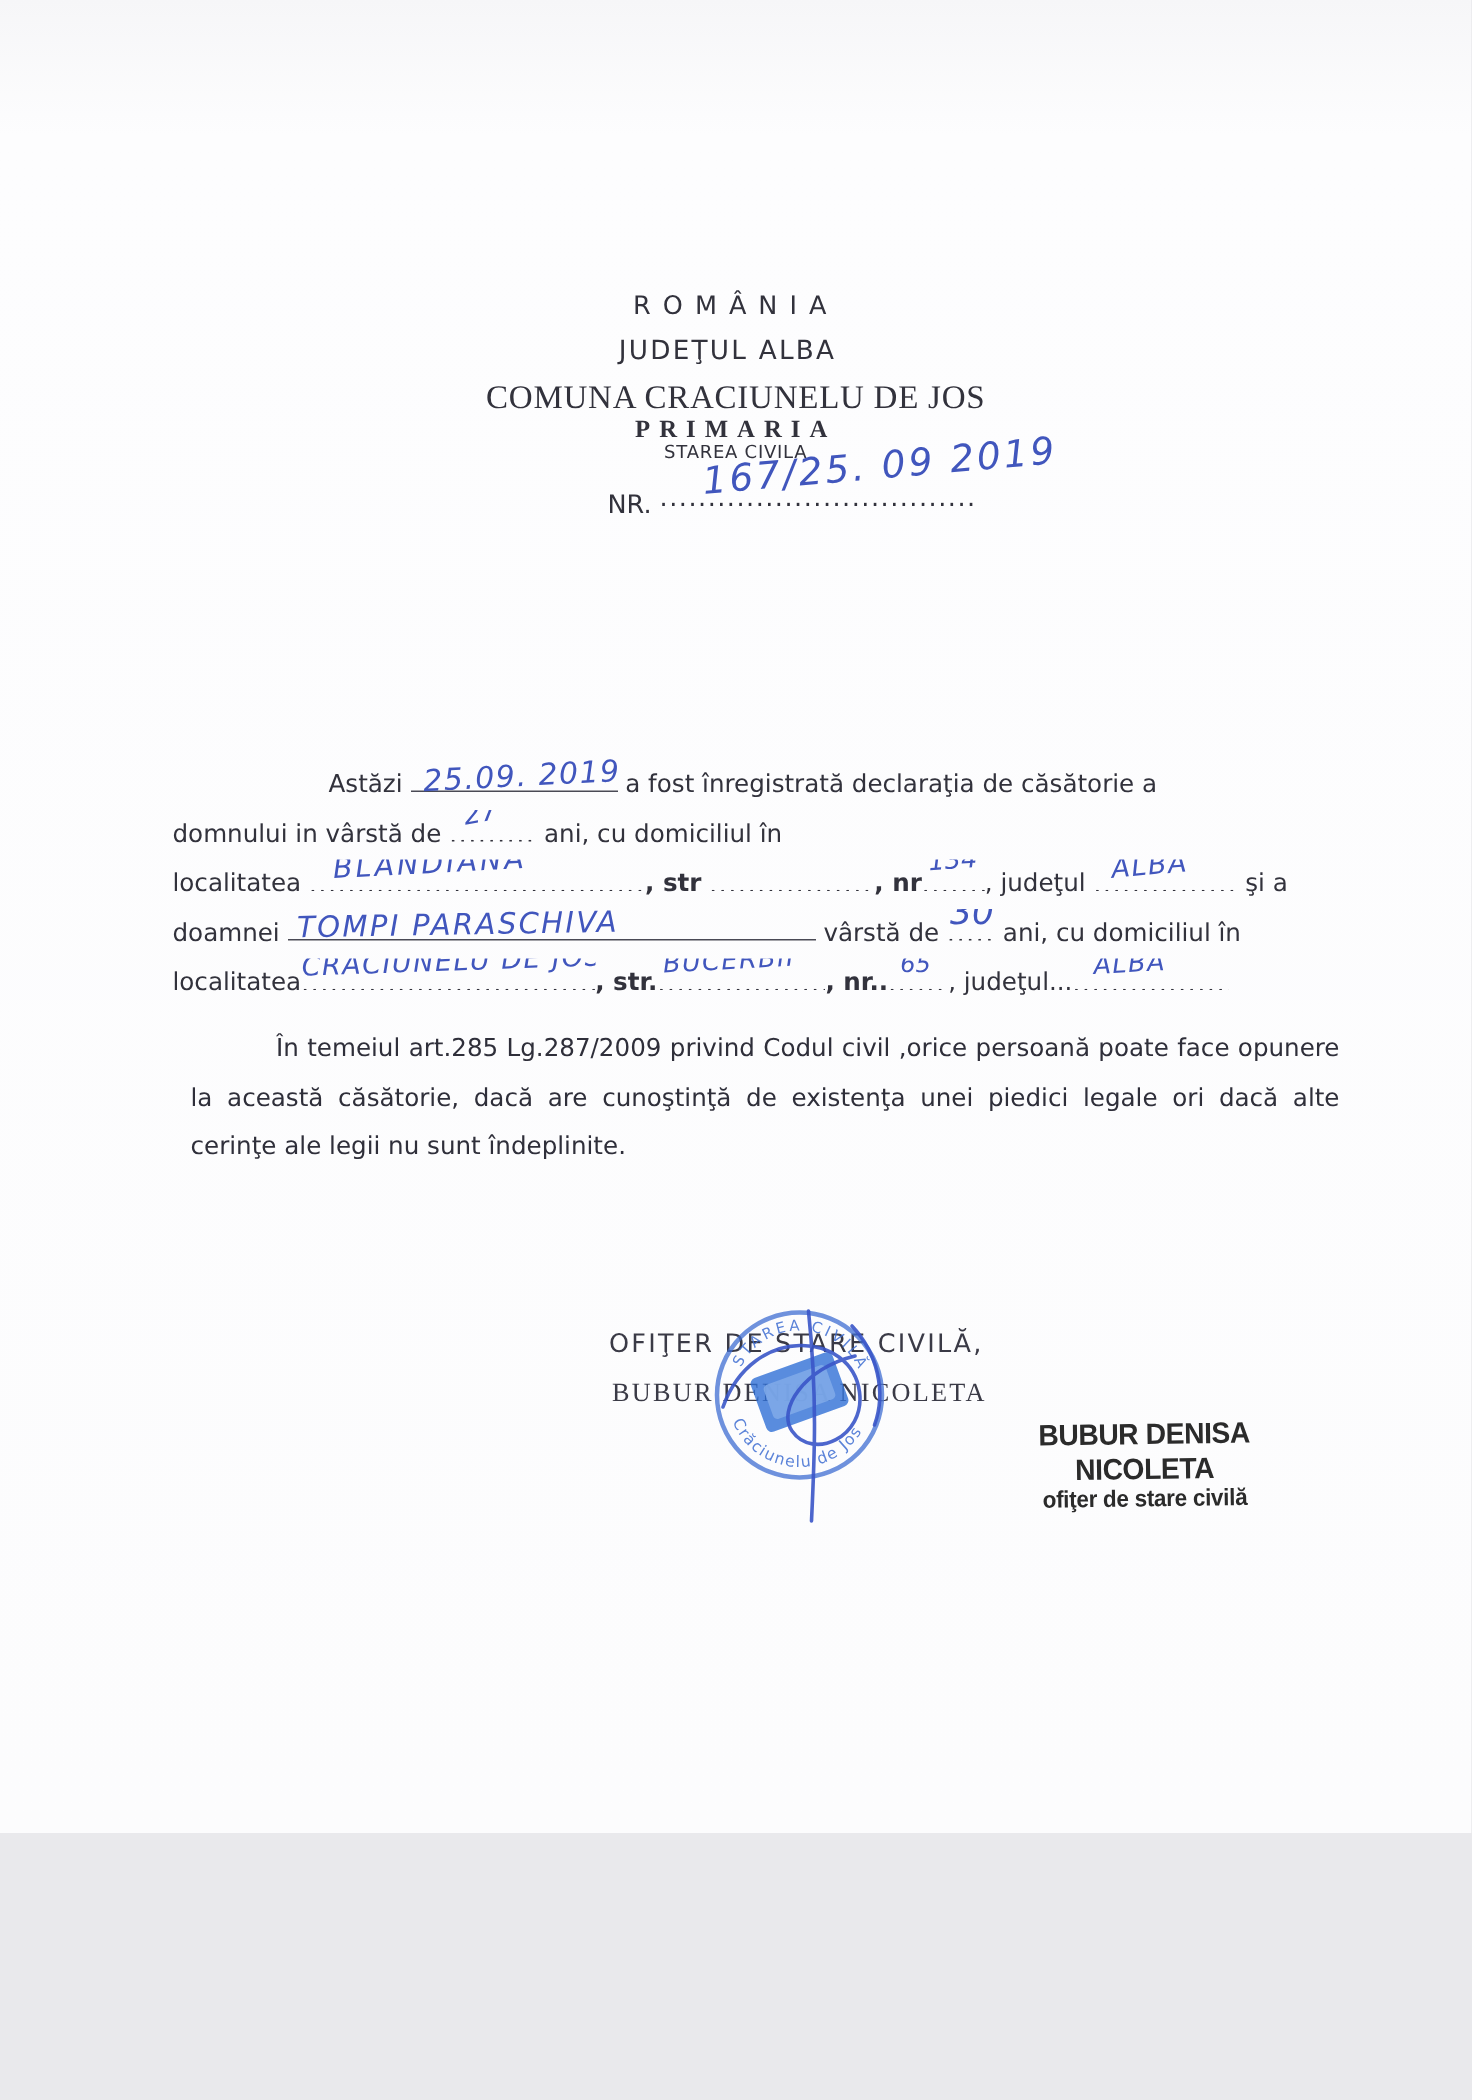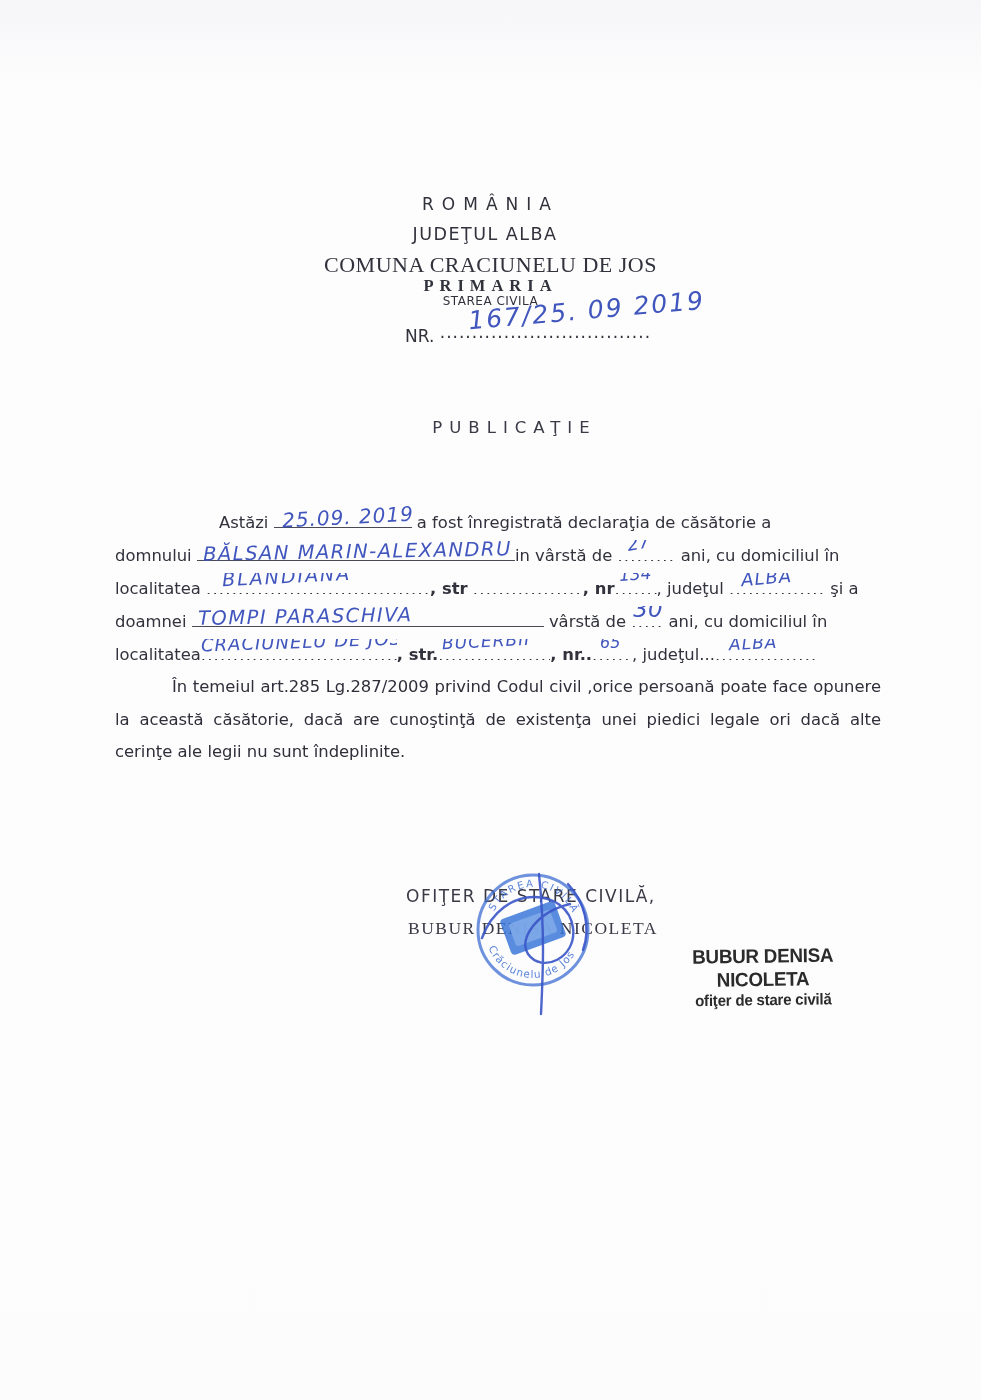--- a/index.html
+++ b/index.html
@@ -1,18 +1,18 @@
 <!DOCTYPE html>
 <html><head>
 <meta charset="utf-8">
 <style>
   html,body{margin:0;padding:0;background:#e9e9ec;}
   .page{
     position:relative;
-    width:981px;height:1400px;
+    width:981px;height:1222px;
     margin:0 auto;
     background:linear-gradient(180deg,#f6f6f8 0,#fdfdfe 90px,#fcfcfd 100%);
     font-family:"DejaVu Sans",sans-serif;
     color:#32323c;
     overflow:hidden;
   }
   
   .hdr{position:absolute;left:0;top:0;width:981px;text-align:center;padding-left:42px;box-sizing:border-box;}
   .h-country{position:absolute;left:0;right:0;top:194px;font-size:17px;letter-spacing:8px;font-weight:500;}
   .h-county{position:absolute;left:0;right:11px;top:224px;font-size:17.5px;letter-spacing:1.5px;}
@@ -41,21 +41,21 @@
   .hw-gnr{left:4px;top:-15px;font-size:17px;transform:rotate(-4deg);}
   .hw-gcty{left:12px;top:-12px;font-size:18px;letter-spacing:1px;transform:rotate(-5deg);}
   .hw-bname{left:6px;top:-6px;font-size:19.5px;letter-spacing:1.5px;transform:rotate(-1deg);}
   .hw-bage{left:2px;top:-13px;font-size:23px;}
   .hw-bloc{left:0px;top:-14px;font-size:18px;letter-spacing:1px;transform:rotate(-2deg);}
   .hw-bstr{left:4px;top:-14px;font-size:17px;letter-spacing:1px;transform:rotate(-3deg);}
   .hw-bnr{left:8px;top:-13px;font-size:16px;}
   .hw-bcty{left:14px;top:-12px;font-size:17px;letter-spacing:1px;transform:rotate(-3deg);}
   .b{font-weight:700;}
   
-  .para{position:absolute;left:115px;width:766px;margin:0;font-size:16.4px;line-height:32.6px;text-align:justify;color:#2f2f3a;}
+  .para{position:absolute;left:115px;width:766px;margin:12px;font-size:16.4px;line-height:32.6px;text-align:justify;color:#2f2f3a;}
   .para-legal{top:671px;text-indent:57px;}
   .para-opp{top:769px;text-indent:58px;}
   
   .sig-title{position:absolute;left:406px;top:886px;font-size:17px;letter-spacing:1.5px;color:#3a3a46;}
   .sig-name{position:absolute;left:408px;top:918px;font-family:"Liberation Serif",serif;font-size:17.5px;letter-spacing:1.5px;color:#3a3a46;}
   .stamp-svg{position:absolute;left:452px;top:852px;}
   .name-stamp{position:absolute;left:648px;top:946px;width:230px;text-align:center;color:#2b2b2b;transform:rotate(-0.8deg);font-family:"Liberation Sans",sans-serif;}
   .name-stamp .l1{font-size:18.5px;font-weight:700;letter-spacing:-0.3px;transform:scale(1.02,1.06);}
   .name-stamp .l2{font-size:15px;font-weight:700;letter-spacing:-0.2px;margin-top:1px;transform:scale(1.0,1.05);}
   .stamp-text{fill:#3f6ed2;opacity:.85;font-family:"DejaVu Sans",sans-serif;}
@@ -74,37 +74,34 @@
   </div>
 
   <div class="nr-line">
     <span>NR.</span>
     <span class="fill">
       <span class="nr-dots">................................................................................</span>
       <span class="hw hw-nr">167/25. 09 2019</span>
     </span>
   </div>
 
-  <div class="title">PUBLICAŢIE</div>
 
   <div class="decl">
 
     <div class="line">
       <span class="ind">Astăzi</span>
       <span class="fill ul" style="width:138px">
         <span class="hw hw-date">25.09. 2019</span>
       </span>
       <span>a fost înregistrată declaraţia de căsătorie a</span>
     </div>
 
     <div class="line">
       <span>domnului</span>
-      <span class="fill ul" style="width:318px">
-        <span class="hw hw-gname">BĂLSAN MARIN-ALEXANDRU</span>
-      </span><span>in vârstă de</span>
+      <span>in vârstă de</span>
       <span class="fill dotfill" style="width:58px">
         <span class="dots">................................................................................</span>
         <span class="hw hw-gage">27</span>
       </span>
       <span>ani, cu domiciliul în</span>
     </div>
 
     <div class="line">
       <span>localitatea</span>
       <span class="fill dotfill" style="width:224px">

